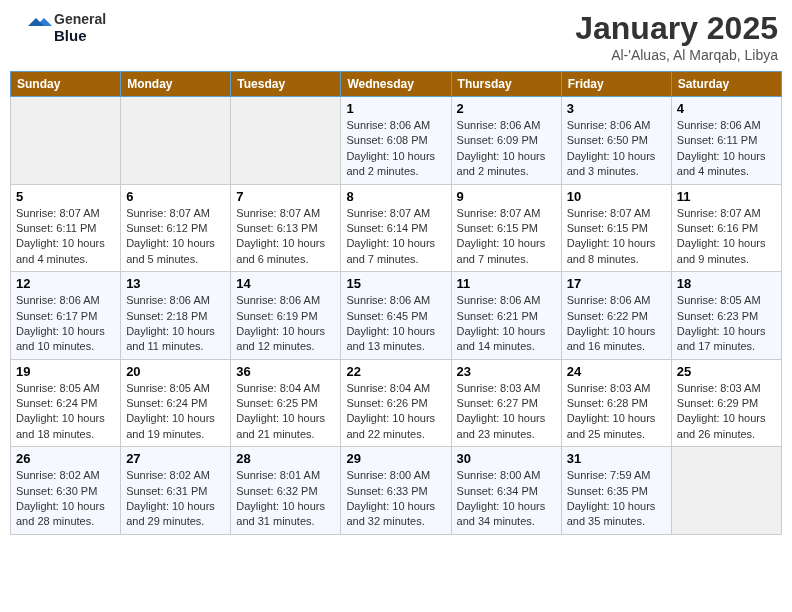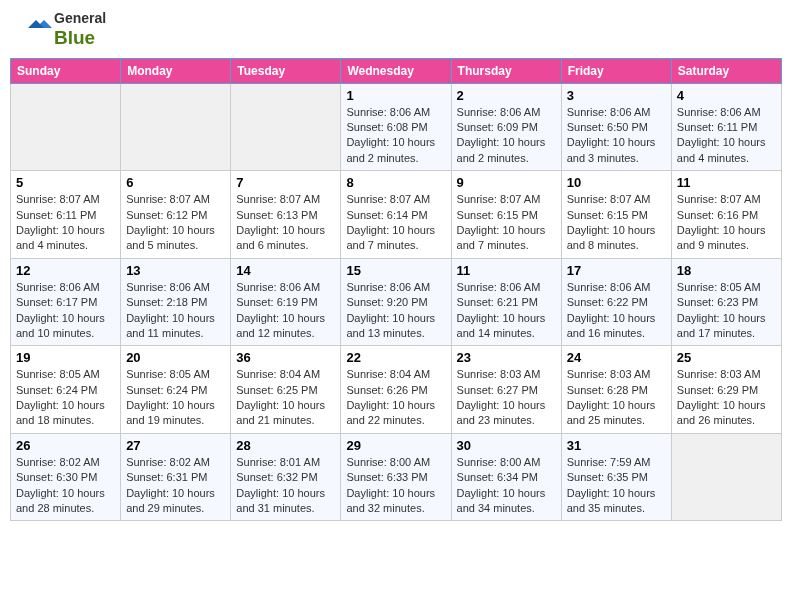--- a/index.html
+++ b/index.html
@@ -25,38 +25,38 @@
       color: #333;
       line-height: 1.2;
     }
     .logo-icon {
       width: 36px;
       height: 36px;
       margin-right: 4px;
       position: relative;
     }
     .logo-general { display: block; font-size: 14px; color: #333; }
-    .logo-blue { display: block; font-size: 19px; color: #4d7c0f; }
+    .logo-blue { display: block; font-size: 15px; color: #0f172a; }
     .title-section { text-align: right; }
     .month-title {
       font-size: 32px;
       font-weight: bold;
       color: #333;
     }
     .subtitle {
       font-size: 14px;
       color: #555;
     }
     table {
       width: 100%;
       border-collapse: collapse;
       font-size: 11px;
     }
     thead tr th {
-      background-color: #ec4899;
+      background-color: #a16207;
       color: #fff;
       text-align: left;
       padding: 5px 6px;
       font-size: 12px;
       border: 1px solid #5a9fd4;
     }
     tbody tr td {
       vertical-align: top;
       padding: 4px 5px;
       border: 1px solid #ccc;
@@ -96,20 +96,22 @@
         <polygon points="30,8 38,16 22,16" fill="#2d7dd2"></polygon>
         <polygon points="22,8 30,16 14,16" fill="#1a5fa8"></polygon>
       </svg>
     </div>
     <div>
       <span class="logo-general">General</span>
       <span class="logo-blue">Blue</span>
     </div>
   </div>
   <div class="title-section">
+    <div class="month-title">January 2025</div>
+    <div class="subtitle">Al-'Aluas, Al Marqab, Libya</div>
   </div>
 </div>
 
 <table>
   <thead>
     <tr>
       <th>Sunday</th>
       <th>Monday</th>
       <th>Tuesday</th>
       <th>Wednesday</th>
@@ -178,21 +180,21 @@
         <td>
           <span class="day-num">13</span>
           <div class="day-info"><span>Sunrise: 8:06 AM</span><br><span>Sunset: 2:18 PM</span><br><span>Daylight: 10 hours and 11 minutes.</span></div>
         </td>
         <td>
           <span class="day-num">14</span>
           <div class="day-info"><span>Sunrise: 8:06 AM</span><br><span>Sunset: 6:19 PM</span><br><span>Daylight: 10 hours and 12 minutes.</span></div>
         </td>
         <td>
           <span class="day-num">15</span>
-          <div class="day-info"><span>Sunrise: 8:06 AM</span><br><span>Sunset: 9:20 PM</span><br><span>Daylight: 10 hours and 13 minutes.</span></div>
+          <div class="day-info"><span>Sunrise: 8:06 AM</span><br><span>Sunset: 6:45 PM</span><br><span>Daylight: 10 hours and 13 minutes.</span></div>
         </td>
         <td>
           <span class="day-num">11</span>
           <div class="day-info"><span>Sunrise: 8:06 AM</span><br><span>Sunset: 6:21 PM</span><br><span>Daylight: 10 hours and 14 minutes.</span></div>
         </td>
         <td>
           <span class="day-num">17</span>
           <div class="day-info"><span>Sunrise: 8:06 AM</span><br><span>Sunset: 6:22 PM</span><br><span>Daylight: 10 hours and 16 minutes.</span></div>
         </td>
         <td>

